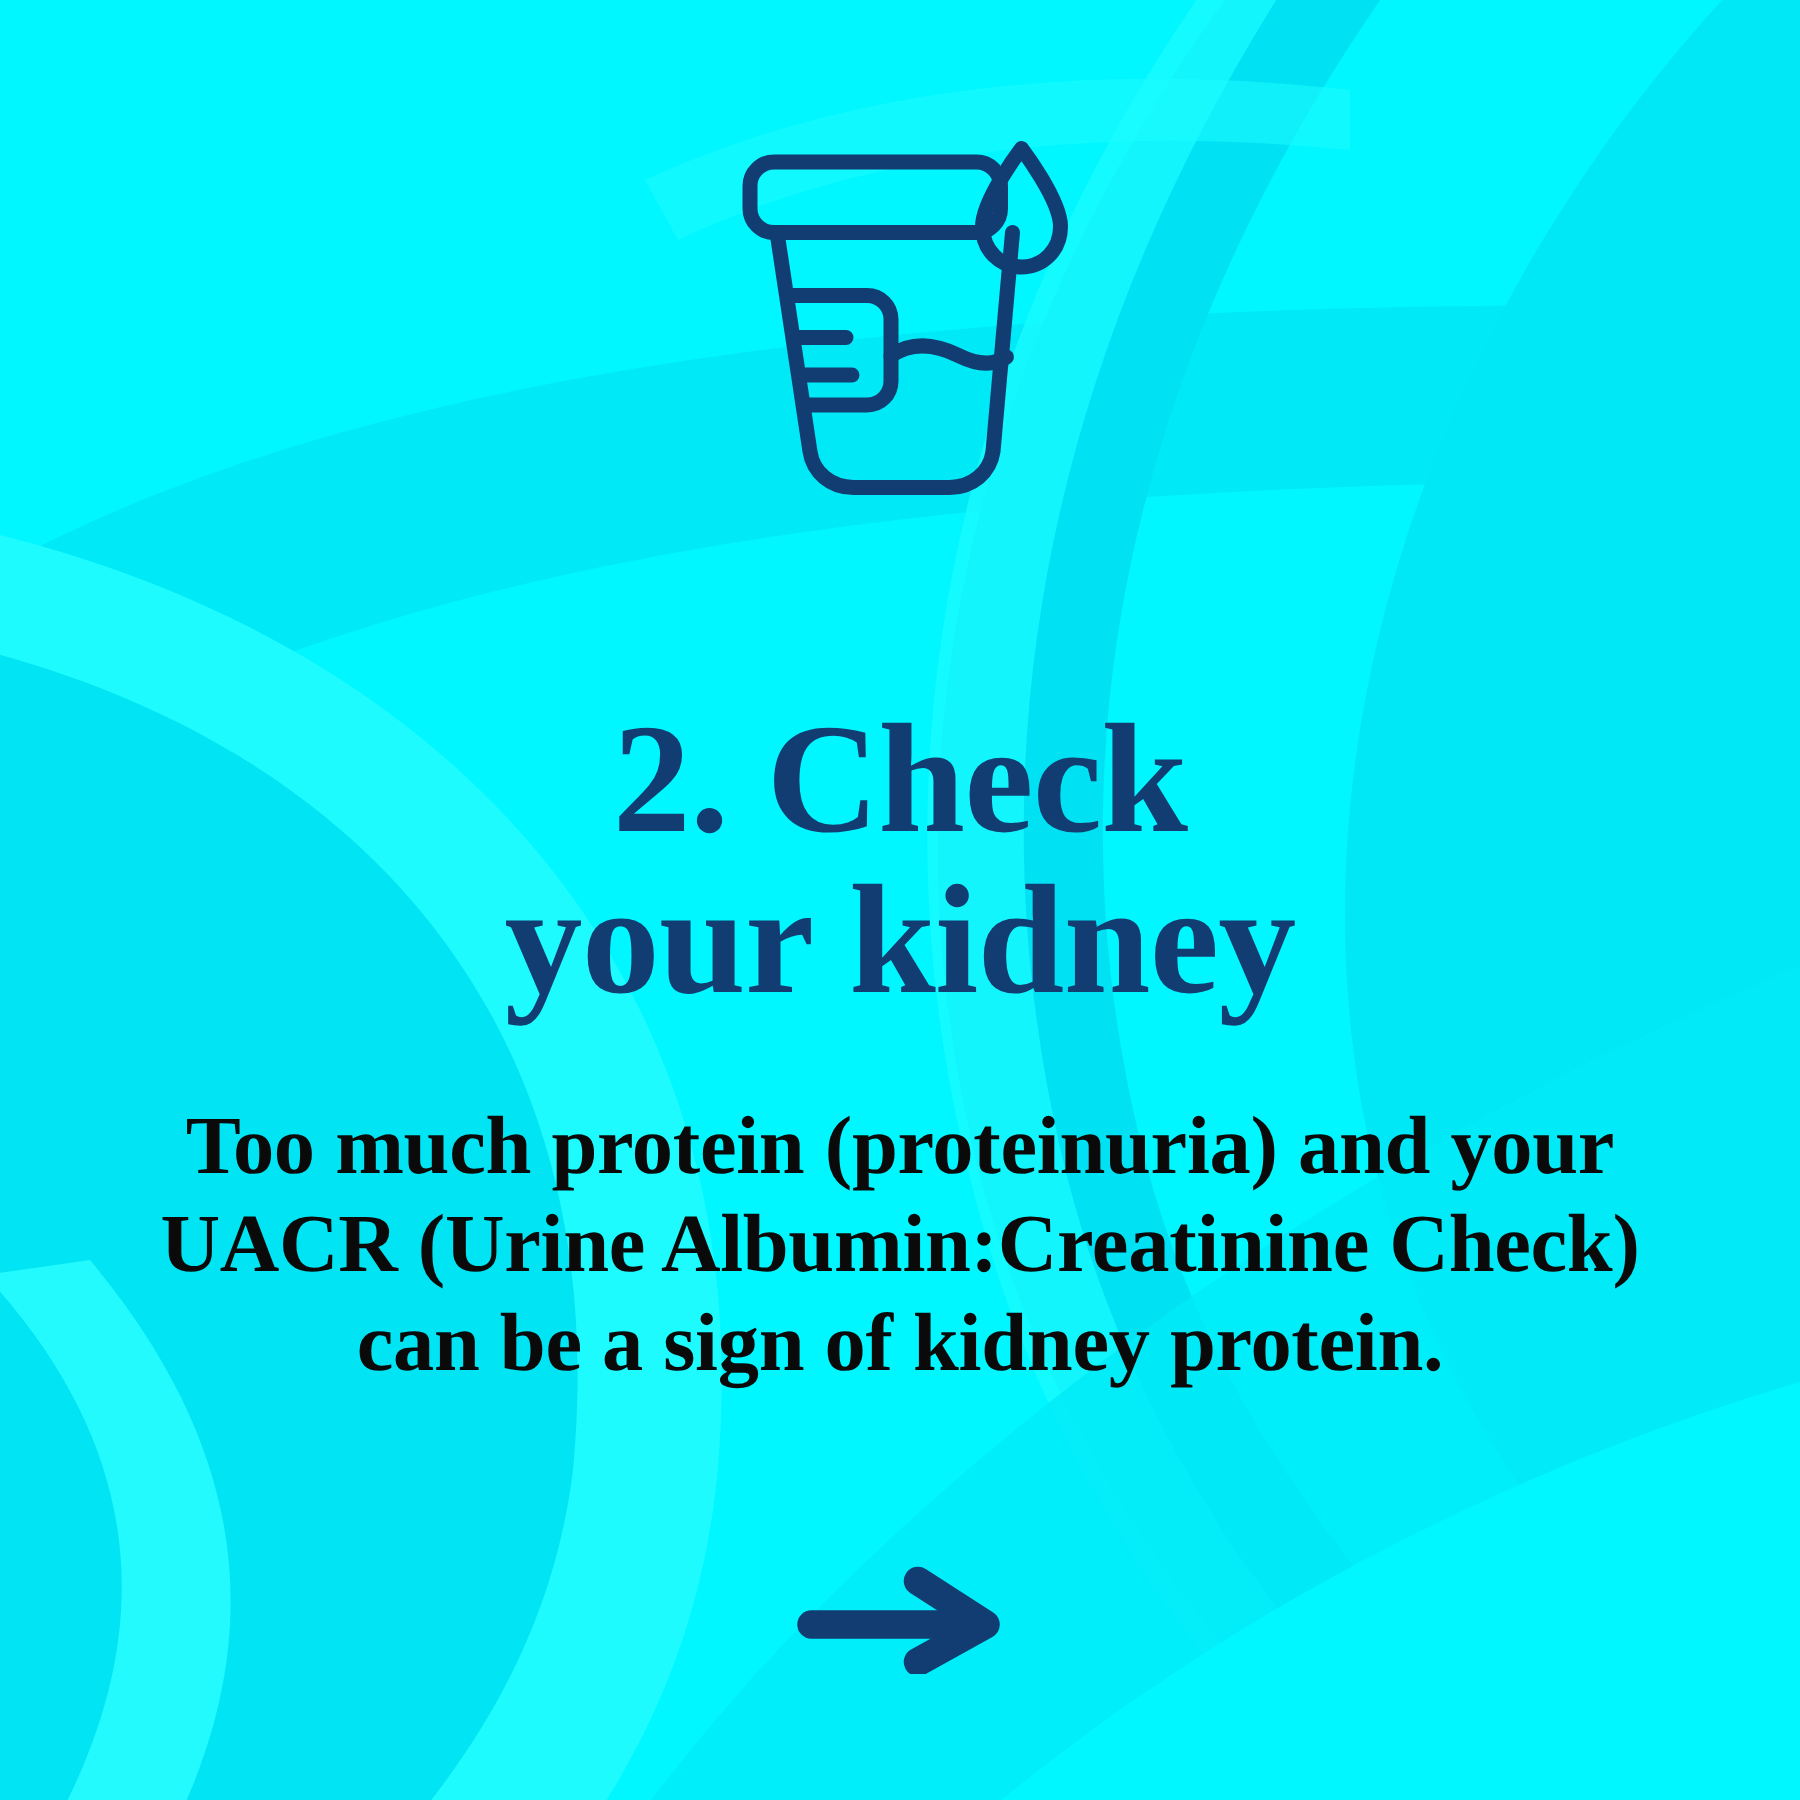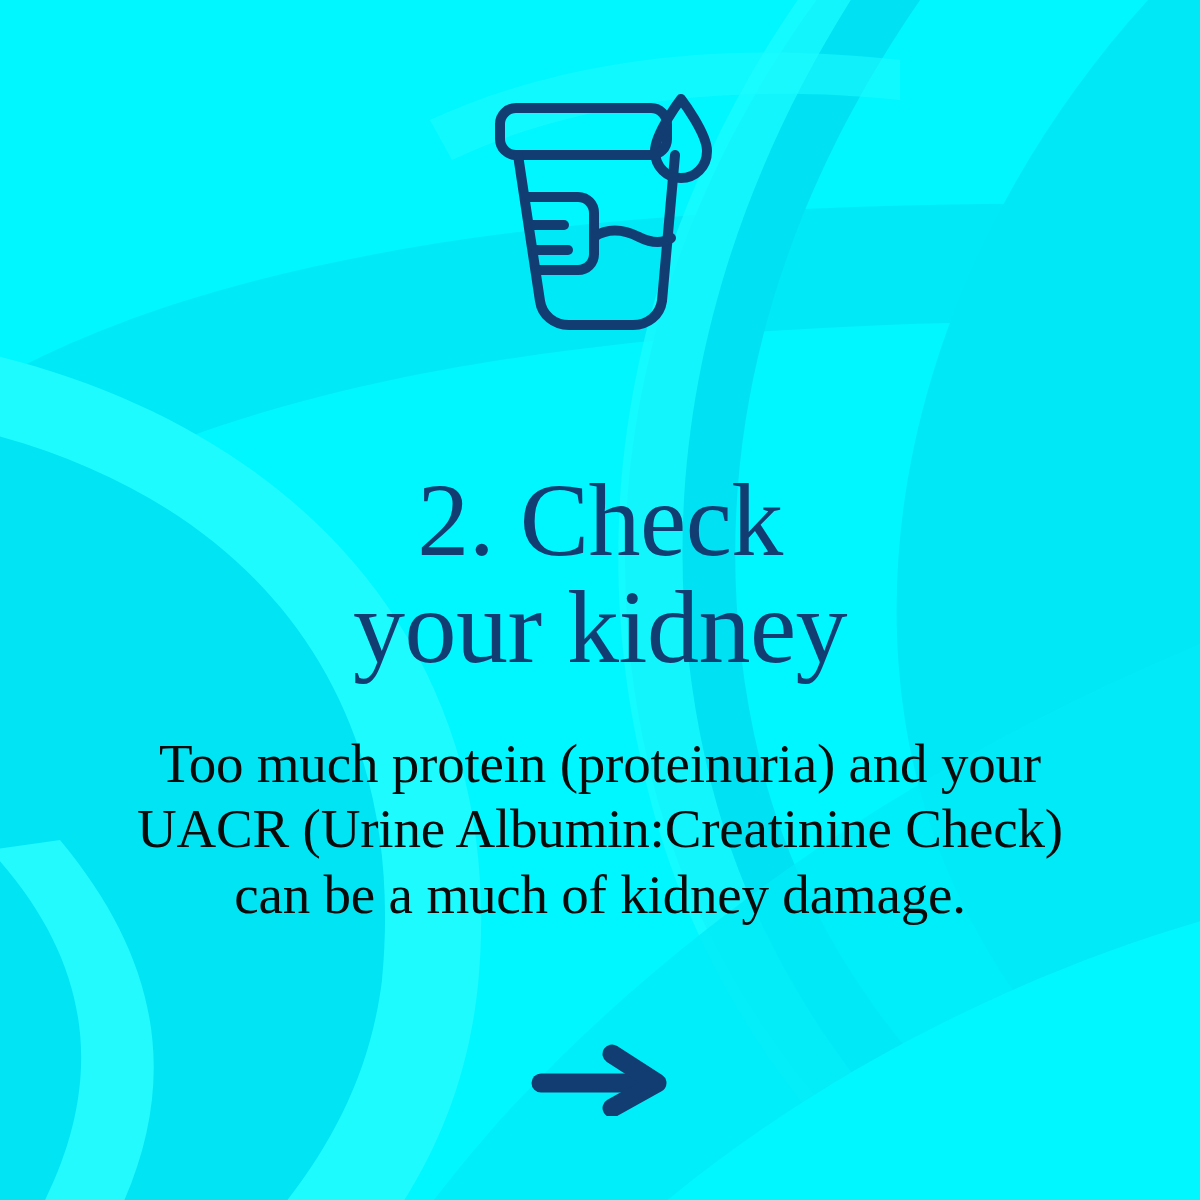--- a/index.html
+++ b/index.html
@@ -36,37 +36,37 @@
 
   
   #title {
     position: absolute;
     left: 0;
     right: 0;
     top: 396px;
     text-align: center;
     color: #123d72;
     font-family: "Liberation Serif", serif;
-    font-weight: normal;
+    font-weight: bold;
     font-size: 104px;
     line-height: 1.03;
     letter-spacing: -0.5px;
   }
   #title .tline { display: block; white-space: nowrap; }
 
   
   #body-copy {
     position: absolute;
     left: 0;
     right: 0;
     top: 676px;
     text-align: center;
     color: #0a0a0a;
     font-family: "Liberation Serif", serif;
-    font-weight: normal;
+    font-weight: bold;
     font-size: 55px;
     line-height: 1.19;
     letter-spacing: -0.2px;
   }
   #body-copy .bline { display: block; white-space: nowrap; }
 
   
   #arrow-wrap {
     position: absolute;
     left: 529px;
@@ -127,21 +127,21 @@
   </div>
 
   <h1 id="title">
     <span class="tline">2. Check</span>
     <span class="tline">your kidney</span>
   </h1>
 
   <p id="body-copy">
     <span class="bline">Too much protein (proteinuria) and your</span>
     <span class="bline">UACR (Urine Albumin:Creatinine Check)</span>
-    <span class="bline">can be a much of kidney damage.</span>
+    <span class="bline">can be a sign of kidney protein.</span>
   </p>
 
   <div id="arrow-wrap">
     <svg width="142" height="72" viewBox="0 0 142 72" fill="none" stroke="#123d72" stroke-width="19" stroke-linecap="round" stroke-linejoin="round" aria-hidden="true">
       <path d="M 12 39 L 118 39"></path>
       <path d="M 83 10 L 128 39 L 83 64"></path>
     </svg>
   </div>
 
 </div>

